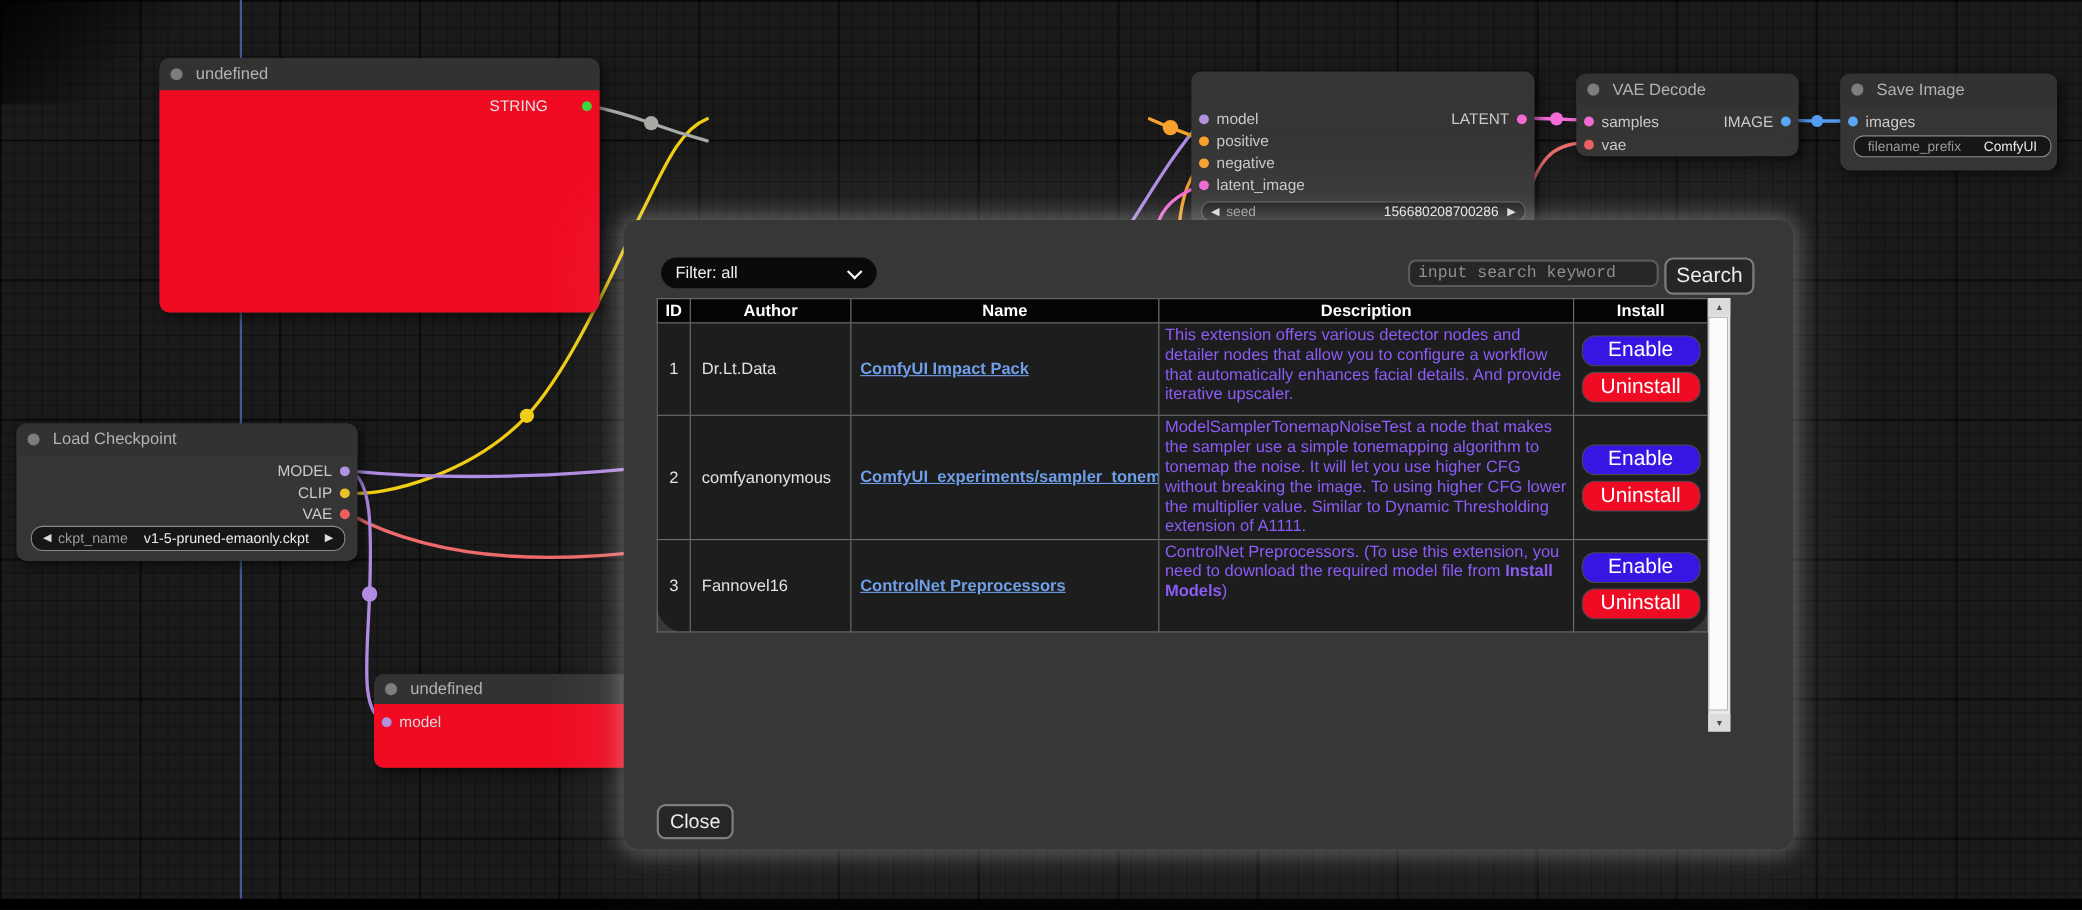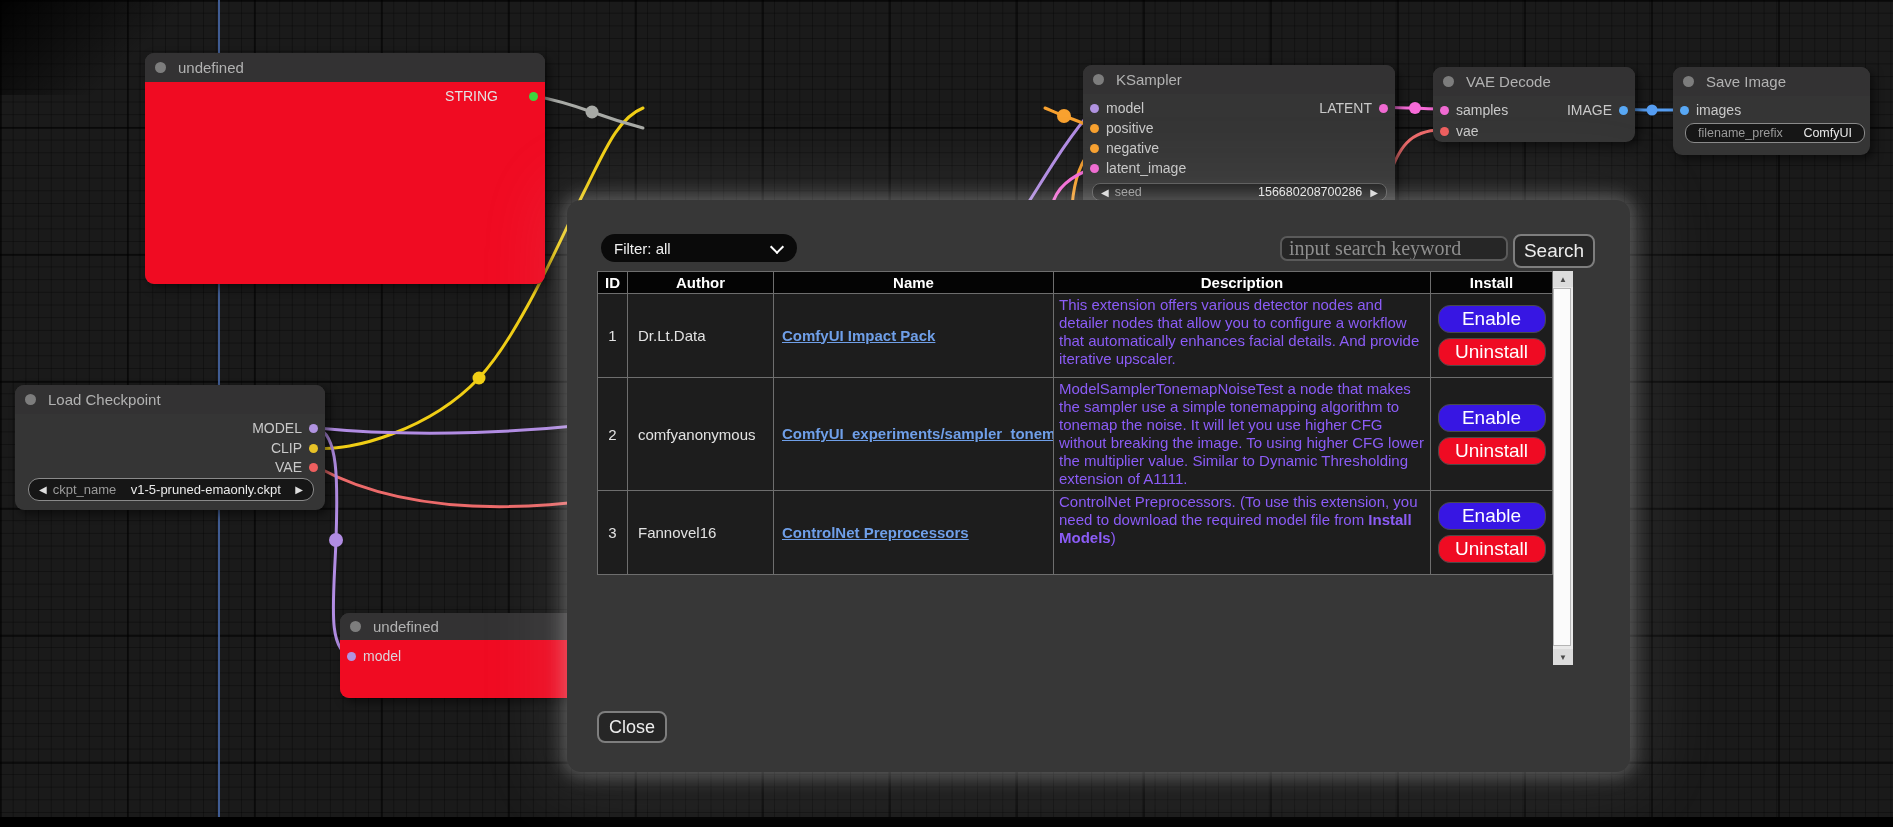--- a/index.html
+++ b/index.html
@@ -42,31 +42,31 @@
   
   .modal{position:absolute;left:567px;top:200px;width:1063px;height:572px;background:#373737;
     border-radius:14px;z-index:10;
     box-shadow:0 0 18px 5px rgba(235,235,235,.26),0 0 70px 22px rgba(205,205,205,.10);}
   .filter-pill{position:absolute;left:34px;top:34px;width:196px;height:28px;background:#0a0a0a;
     border-radius:14px;display:flex;align-items:center;color:#f0f0f0;font-size:15px;cursor:pointer;}
   .filter-pill .ftext{margin-left:13px;}
   .chev{position:absolute;right:15px;top:8px;width:8px;height:8px;border-right:2.6px solid #fff;
     border-bottom:2.6px solid #fff;transform:rotate(45deg);}
   .search-input{position:absolute;left:713px;top:36px;width:210px;height:21px;background:#262626;
-    border:2px solid #5a5a5a;border-radius:7px;color:#cfcfcf;font-size:20px;padding:0 7px;outline:none;
-    font-family:Liberation Serif, serif;}
+    border:2px solid #5a5a5a;border-radius:7px;color:#cfcfcf;font-size:15px;padding:0 7px;outline:none;
+    font-family:Liberation Mono, monospace;}
   .search-input::placeholder{color:#8e8e8e;}
   .btn-plain{position:absolute;background:#262626;border:2px solid #7e7e7e;border-radius:8px;
     color:#ececec;display:flex;align-items:center;justify-content:center;cursor:pointer;
     font-family:"Liberation Sans","DejaVu Sans",sans-serif;}
   .search-btn{left:946px;top:34px;width:78px;height:30px;font-size:19px;}
-  .close-btn{left:30px;top:511px;width:66px;height:28px;font-size:18px;}
+  .close-btn{left:30px;top:531px;width:66px;height:28px;font-size:18px;}
 
   .scrollwrap{position:absolute;left:30px;top:71px;width:977px;height:394px;}
-  table.ext{border-collapse:collapse;table-layout:fixed;width:956px;background:#1d1d1d;}
+  table.ext{border-collapse:collapse;table-layout:fixed;width:956px;background:#1d1d1d;border-radius:26px;}
   table.ext th,table.ext td{border:1px solid #6e6e6e;overflow:hidden;}
   table.ext th{background:#040404;color:#fff;font-size:15px;font-weight:bold;height:21px;padding:0;}
   td.c-id{text-align:center;color:#e2e2e2;font-size:15px;}
   td.c-author{padding:0 0 0 10px;color:#e2e2e2;font-size:15px;}
   td.c-name{padding:0 4px 0 8px;}
   td.c-name span{color:#6f9fe8;font-weight:bold;font-size:15px;text-decoration:underline;cursor:pointer;}
   td.c-desc{padding:2px 5px;color:#8b5cf6;font-size:15px;line-height:18px;vertical-align:top;}
   td.c-install{padding:11px;}
   .instwrap{display:flex;flex-direction:column;align-items:center;justify-content:center;gap:5px;}
   .pillbtn{width:106px;height:26px;border-radius:12px;border:1px solid #4a4a4a;color:#fff;
@@ -113,24 +113,20 @@
     </div>
     <div class="nbody-red"></div>
     <div class="prow out" style="top:33px;gap:24px;">
       <span class="plabel" style="color:#e3e3e3">STRING</span>
       <span class="dot" style="background:#3ed43e"></span>
     </div>
   </div>
 
 
   <div class="node" style="left:1083px;top:65px;width:312px;height:150px;">
-    <div class="ntitle">
-      <span class="ncircle"></span>
-      <span class="ntext">KSampler</span>
-    </div>
     <div class="prow in" style="top:33px;">
       <span class="dot" style="background:#b093e0"></span>
       <span class="plabel">model</span>
     </div>
     <div class="prow in" style="top:53px;">
       <span class="dot" style="background:#f8a12f"></span>
       <span class="plabel">positive</span>
     </div>
     <div class="prow in" style="top:73px;">
       <span class="dot" style="background:#f8a12f"></span>

